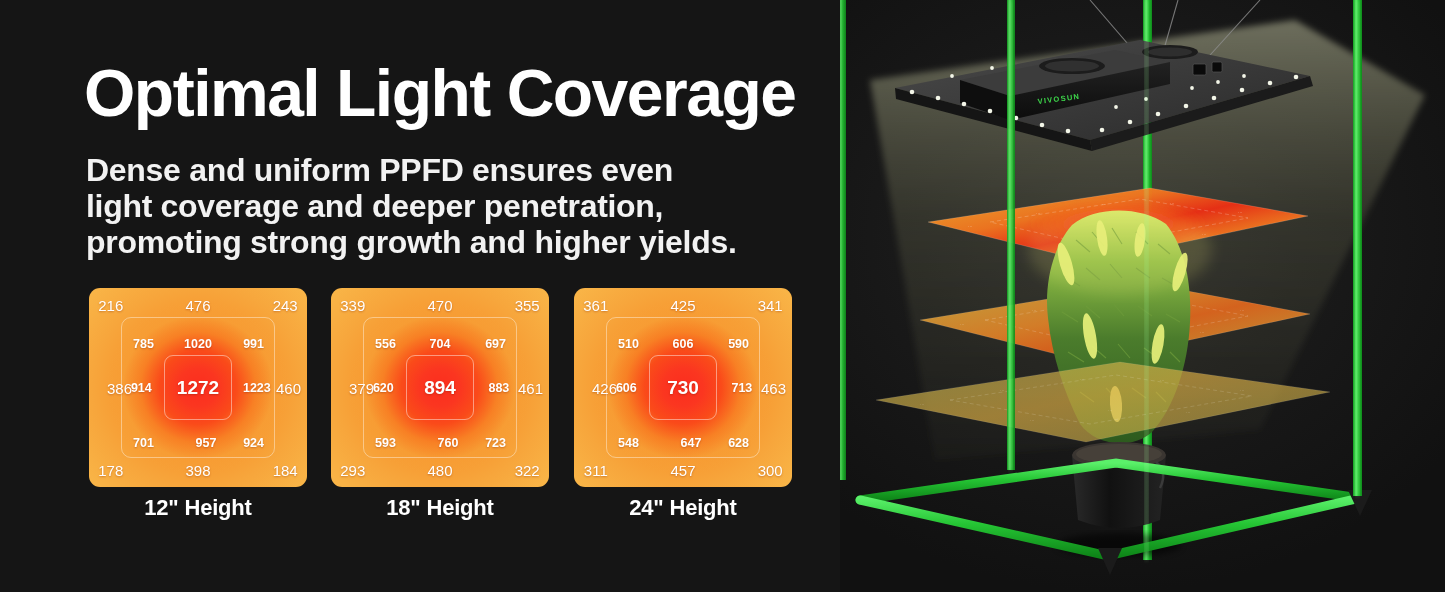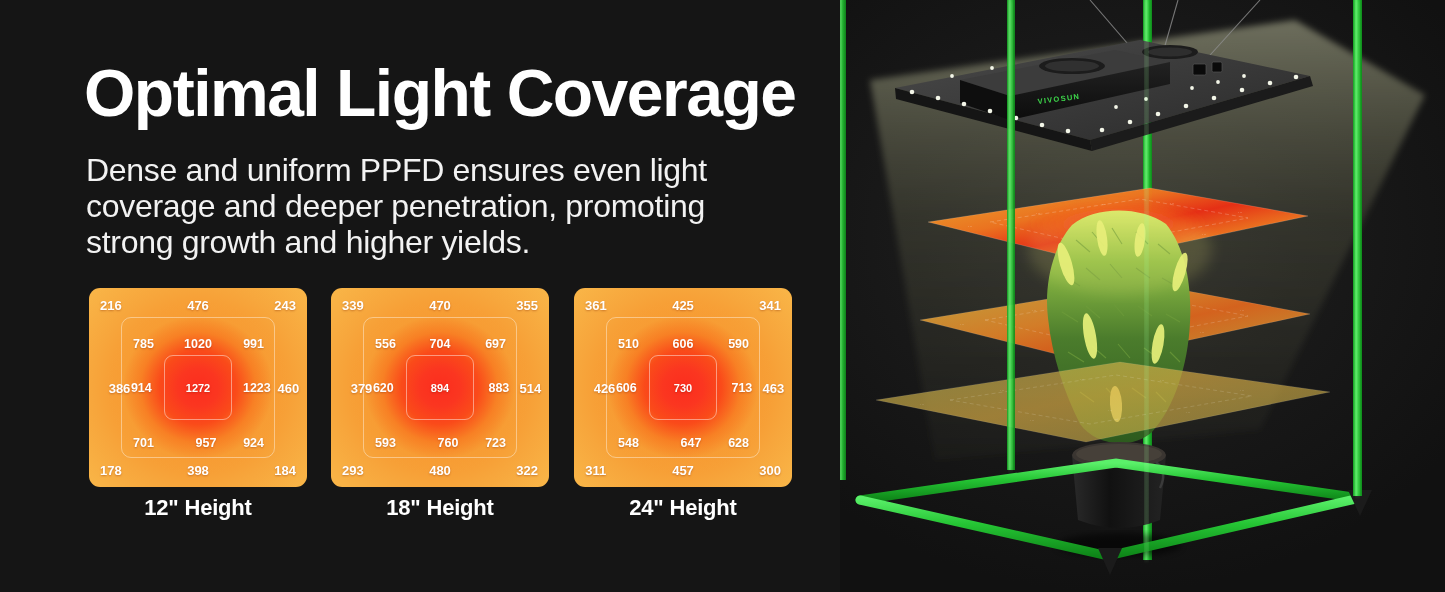--- a/index.html
+++ b/index.html
@@ -18,21 +18,21 @@
 
   .headline {
     position:absolute; left:84px; top:60px;
     font-size:66px; font-weight:700; letter-spacing:-1.5px;
     line-height:1.0; color:#ffffff;
   }
 
   .subcopy {
     position:absolute; left:86px; top:152px;
     width:660px;
-    font-size:32px; font-weight:400; line-height:1.13;
+    font-size:32px; font-weight:700; line-height:1.13;
     letter-spacing:-0.3px; color:#f2f2f2;
   }
 
   
   .charts { position:absolute; left:89px; top:288px; width:710px; height:199px; }
 
   .chart-wrap { position:absolute; top:0; width:218px; height:199px; }
   .chart-wrap.c0 { left:0px; }
   .chart-wrap.c1 { left:242px; }
   .chart-wrap.c2 { left:485px; }
@@ -57,23 +57,23 @@
 
   .cell {
     position:absolute;
     text-align:center;
     color:#ffffff;
     font-weight:700;
     text-shadow:0 1px 2px rgba(120,30,0,0.35);
     white-space:nowrap;
     transform:translate(-50%,-50%);
   }
-  .cell.edge  { font-size:13px;  font-weight:700; }
+  .cell.edge  { font-size:15px;  font-weight:400; }
   .cell.mid   { font-size:12.5px; font-weight:700; }
-  .cell.core  { font-size:11px;   font-weight:700; }
+  .cell.core  { font-size:19px;   font-weight:700; }
 
   
   .p-tl  { left:10%;   top:8.5%; }
   .p-tc  { left:50%;   top:8.5%; }
   .p-tr  { left:90%;   top:8.5%; }
   .p-ml  { left:8.5%;  top:50%;margin-left:12px;  }
   .p-mr  { left:91.5%; top:50%;  }
   .p-bl  { left:10%;   top:91.5%; }
   .p-bc  { left:50%;   top:91.5%; }
   .p-br  { left:90%;   top:91.5%; }
@@ -148,21 +148,21 @@
     </div>
 
     <div class="chart-wrap c1">
       <div class="heatmap">
         <div class="ring outer"></div>
         <div class="ring inner"></div>
         <div class="cell edge p-tl">339</div>
         <div class="cell edge p-tc">470</div>
         <div class="cell edge p-tr">355</div>
         <div class="cell edge p-ml">379</div>
-        <div class="cell edge p-mr">514</div>
+        <div class="cell edge p-mr">461</div>
         <div class="cell edge p-bl">293</div>
         <div class="cell edge p-bc">480</div>
         <div class="cell edge p-br">322</div>
         <div class="cell mid q-tl">556</div>
         <div class="cell mid q-tc">704</div>
         <div class="cell mid q-tr">697</div>
         <div class="cell mid q-ml">620</div>
         <div class="cell mid q-mr">883</div>
         <div class="cell mid q-bl">593</div>
         <div class="cell mid q-bc">760</div>

